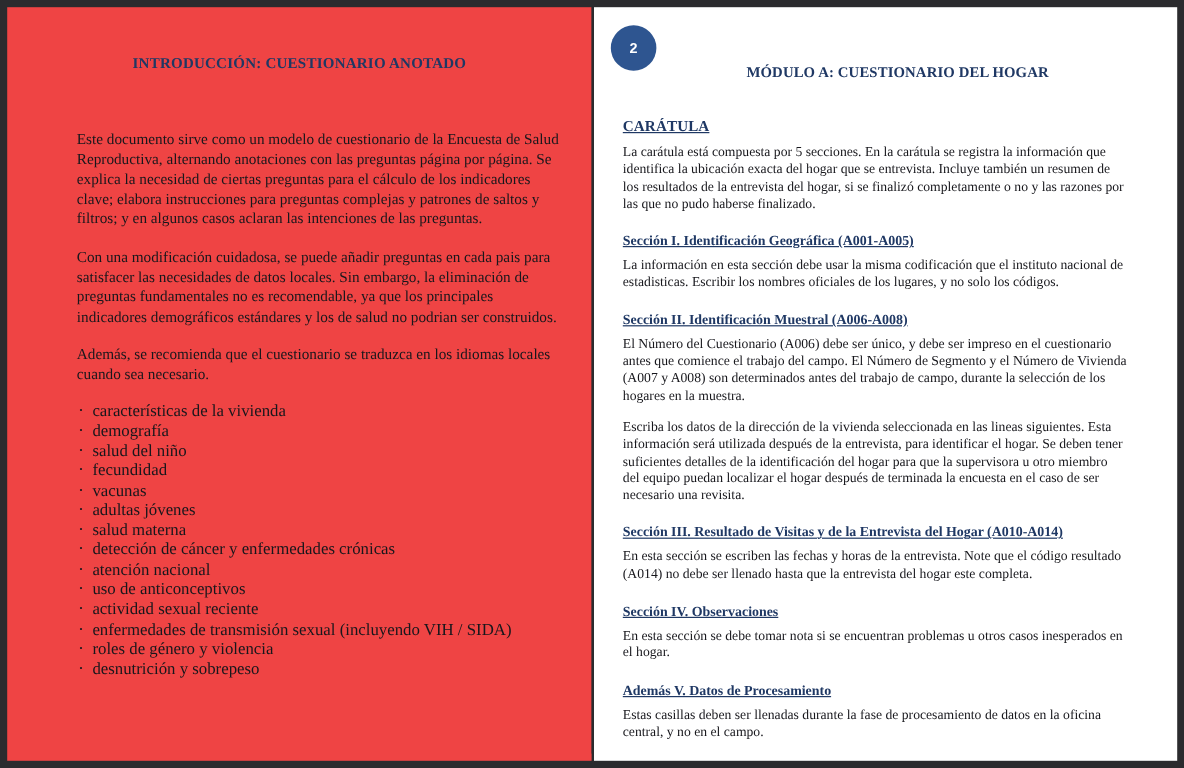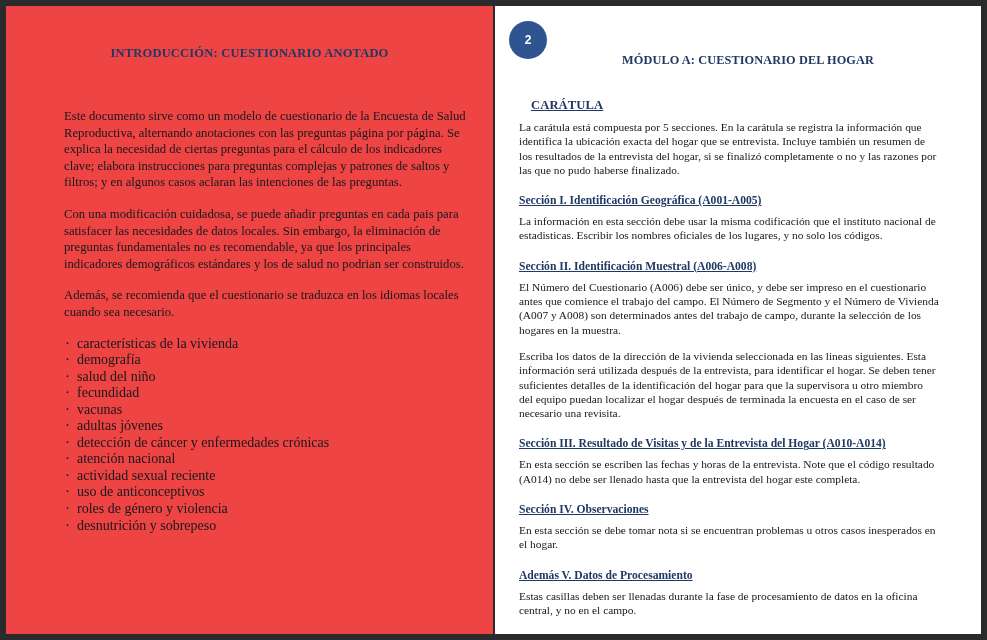--- a/index.html
+++ b/index.html
@@ -130,21 +130,21 @@
     margin: 47px 20px 0 40px;
     text-transform: uppercase;
     letter-spacing: 0.1px;
   }
 
   .right-body {
     margin: 0;
     padding: 0 30px 0 24px;
   }
   .right-body .h-main {
-    margin: 30px 0 7px 12px;
+    margin: 30px 0 7px 0;
     color: #1f3864;
     font-size: 12.6px;
     font-weight: bold;
     text-decoration: underline;
     letter-spacing: 0.1px;
   }
   .right-body .h-sec {
     margin: 17px 0 7px 0;
     color: #1f3864;
     font-size: 11.6px;
@@ -173,24 +173,26 @@
       <p>Con una modificación cuidadosa, se puede añadir preguntas en cada pais para satisfacer las necesidades de datos locales. Sin embargo, la eliminación de preguntas fundamentales no es recomendable, ya que los principales indicadores demográficos estándares y los de salud no podrian ser construidos.</p>
       <p>Además, se recomienda que el cuestionario se traduzca en los idiomas locales cuando sea necesario.</p>
 
       <ul class="topic-list">
         <li>características de la vivienda</li>
         <li>demografía</li>
         <li>salud del niño</li>
         <li>fecundidad</li>
         <li>vacunas</li>
         <li>adultas jóvenes</li>
+        <li>salud materna</li>
         <li>detección de cáncer y enfermedades crónicas</li>
         <li>atención nacional</li>
+        <li>uso de anticonceptivos</li>
         <li>actividad sexual reciente</li>
-        <li>uso de anticonceptivos</li>
+        <li>enfermedades de transmisión sexual (incluyendo VIH / SIDA)</li>
         <li>roles de género y violencia</li>
         <li>desnutrición y sobrepeso</li>
       </ul>
     </div>
   </div>
 
   <div class="gutter"></div>
 
   <div class="page-right">
     <div class="page-badge">2</div>

